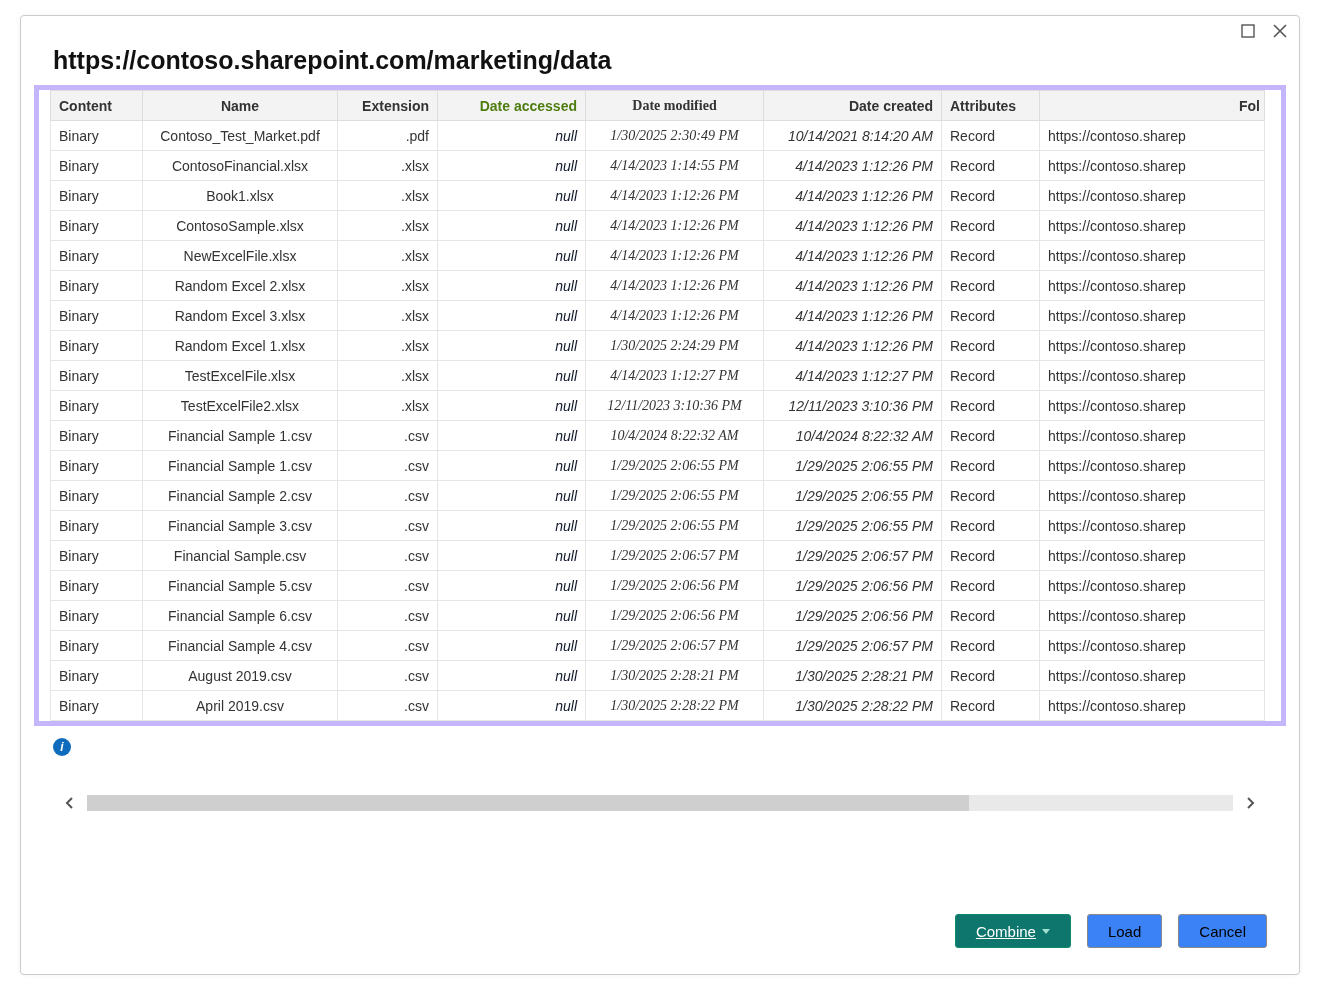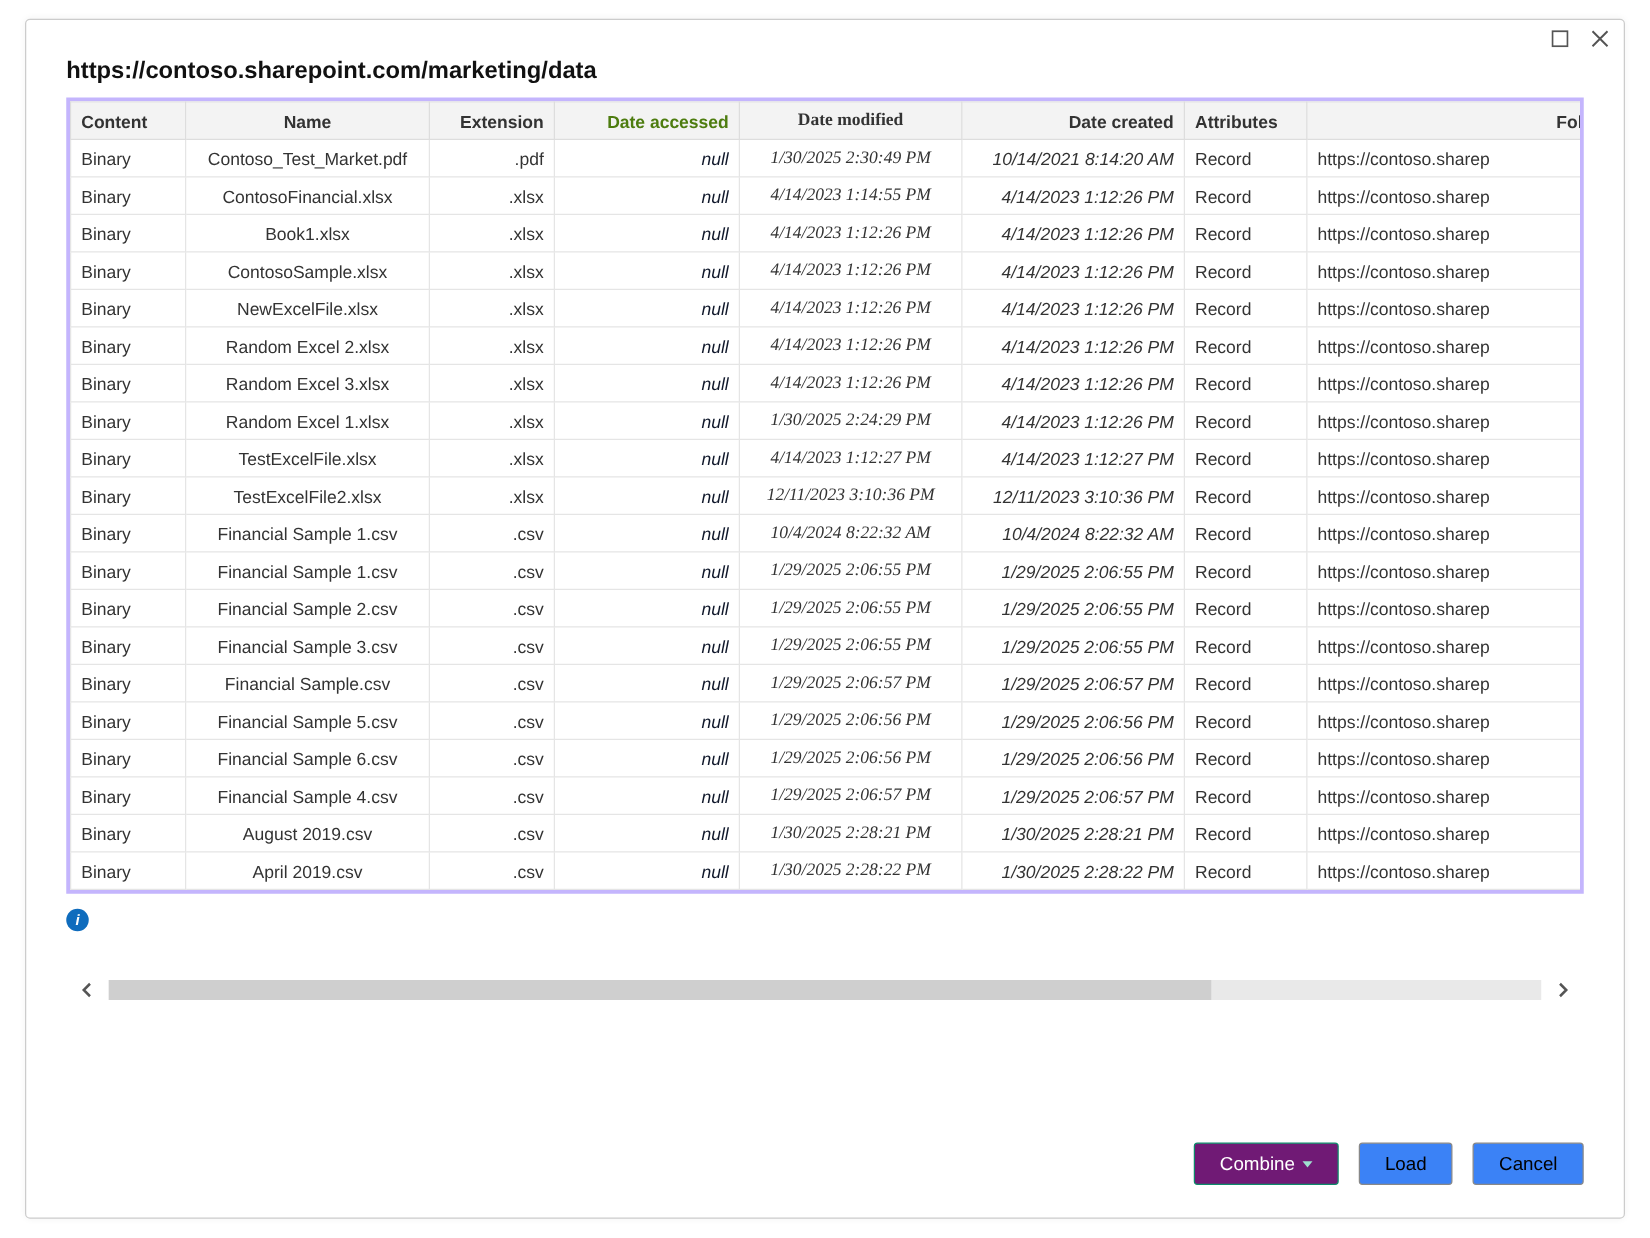--- a/index.html
+++ b/index.html
@@ -32,29 +32,30 @@
   .titlebar .winbtn {
     width: 18px; height: 18px;
     display: flex; align-items: center; justify-content: center;
     color: #555; cursor: pointer;
   }
   .header {
     padding: 6px 32px 10px 32px;
   }
   .header h1 {
     margin: 0;
-    font-size: 19px;
+    font-size: 25px;
     font-weight: 700;
     color: #111;
   }
   .table-wrap {
-    margin: 0 32px;
-    border: 3px solid #c4b5fd;
+    margin: 0 13px;
+    border: 5px solid #c4b5fd;
     overflow: hidden;
     flex: 0 0 auto;
+    padding-left: 11px;
   }
   table {
     border-collapse: collapse;
     width: 1214px;
     table-layout: fixed;
   }
   thead th {
     background: #f3f3f3;
     border: 1px solid #ddd;
     padding: 6px 8px;
@@ -134,23 +135,24 @@
     height: 34px;
     padding: 0 20px;
     border: 1px solid #888;
     border-radius: 3px;
     background: #3b82f6;
     font-size: 15px;
     cursor: pointer;
     display: flex; align-items: center; gap: 6px;
   }
   .btn-primary {
-    background: #701a75;
+    background: #0f766e;
     border-color: #0d8a6a;
     color: #fff;
+    text-decoration: underline;
   }
   .btn-primary .caret {
     width: 0; height: 0;
     border-left: 4px solid transparent;
     border-right: 4px solid transparent;
     border-top: 5px solid #9fe0cf;
   }
   .btn-highlight-box {
     border: 3px solid #e22b2b;
     padding: 3px;

